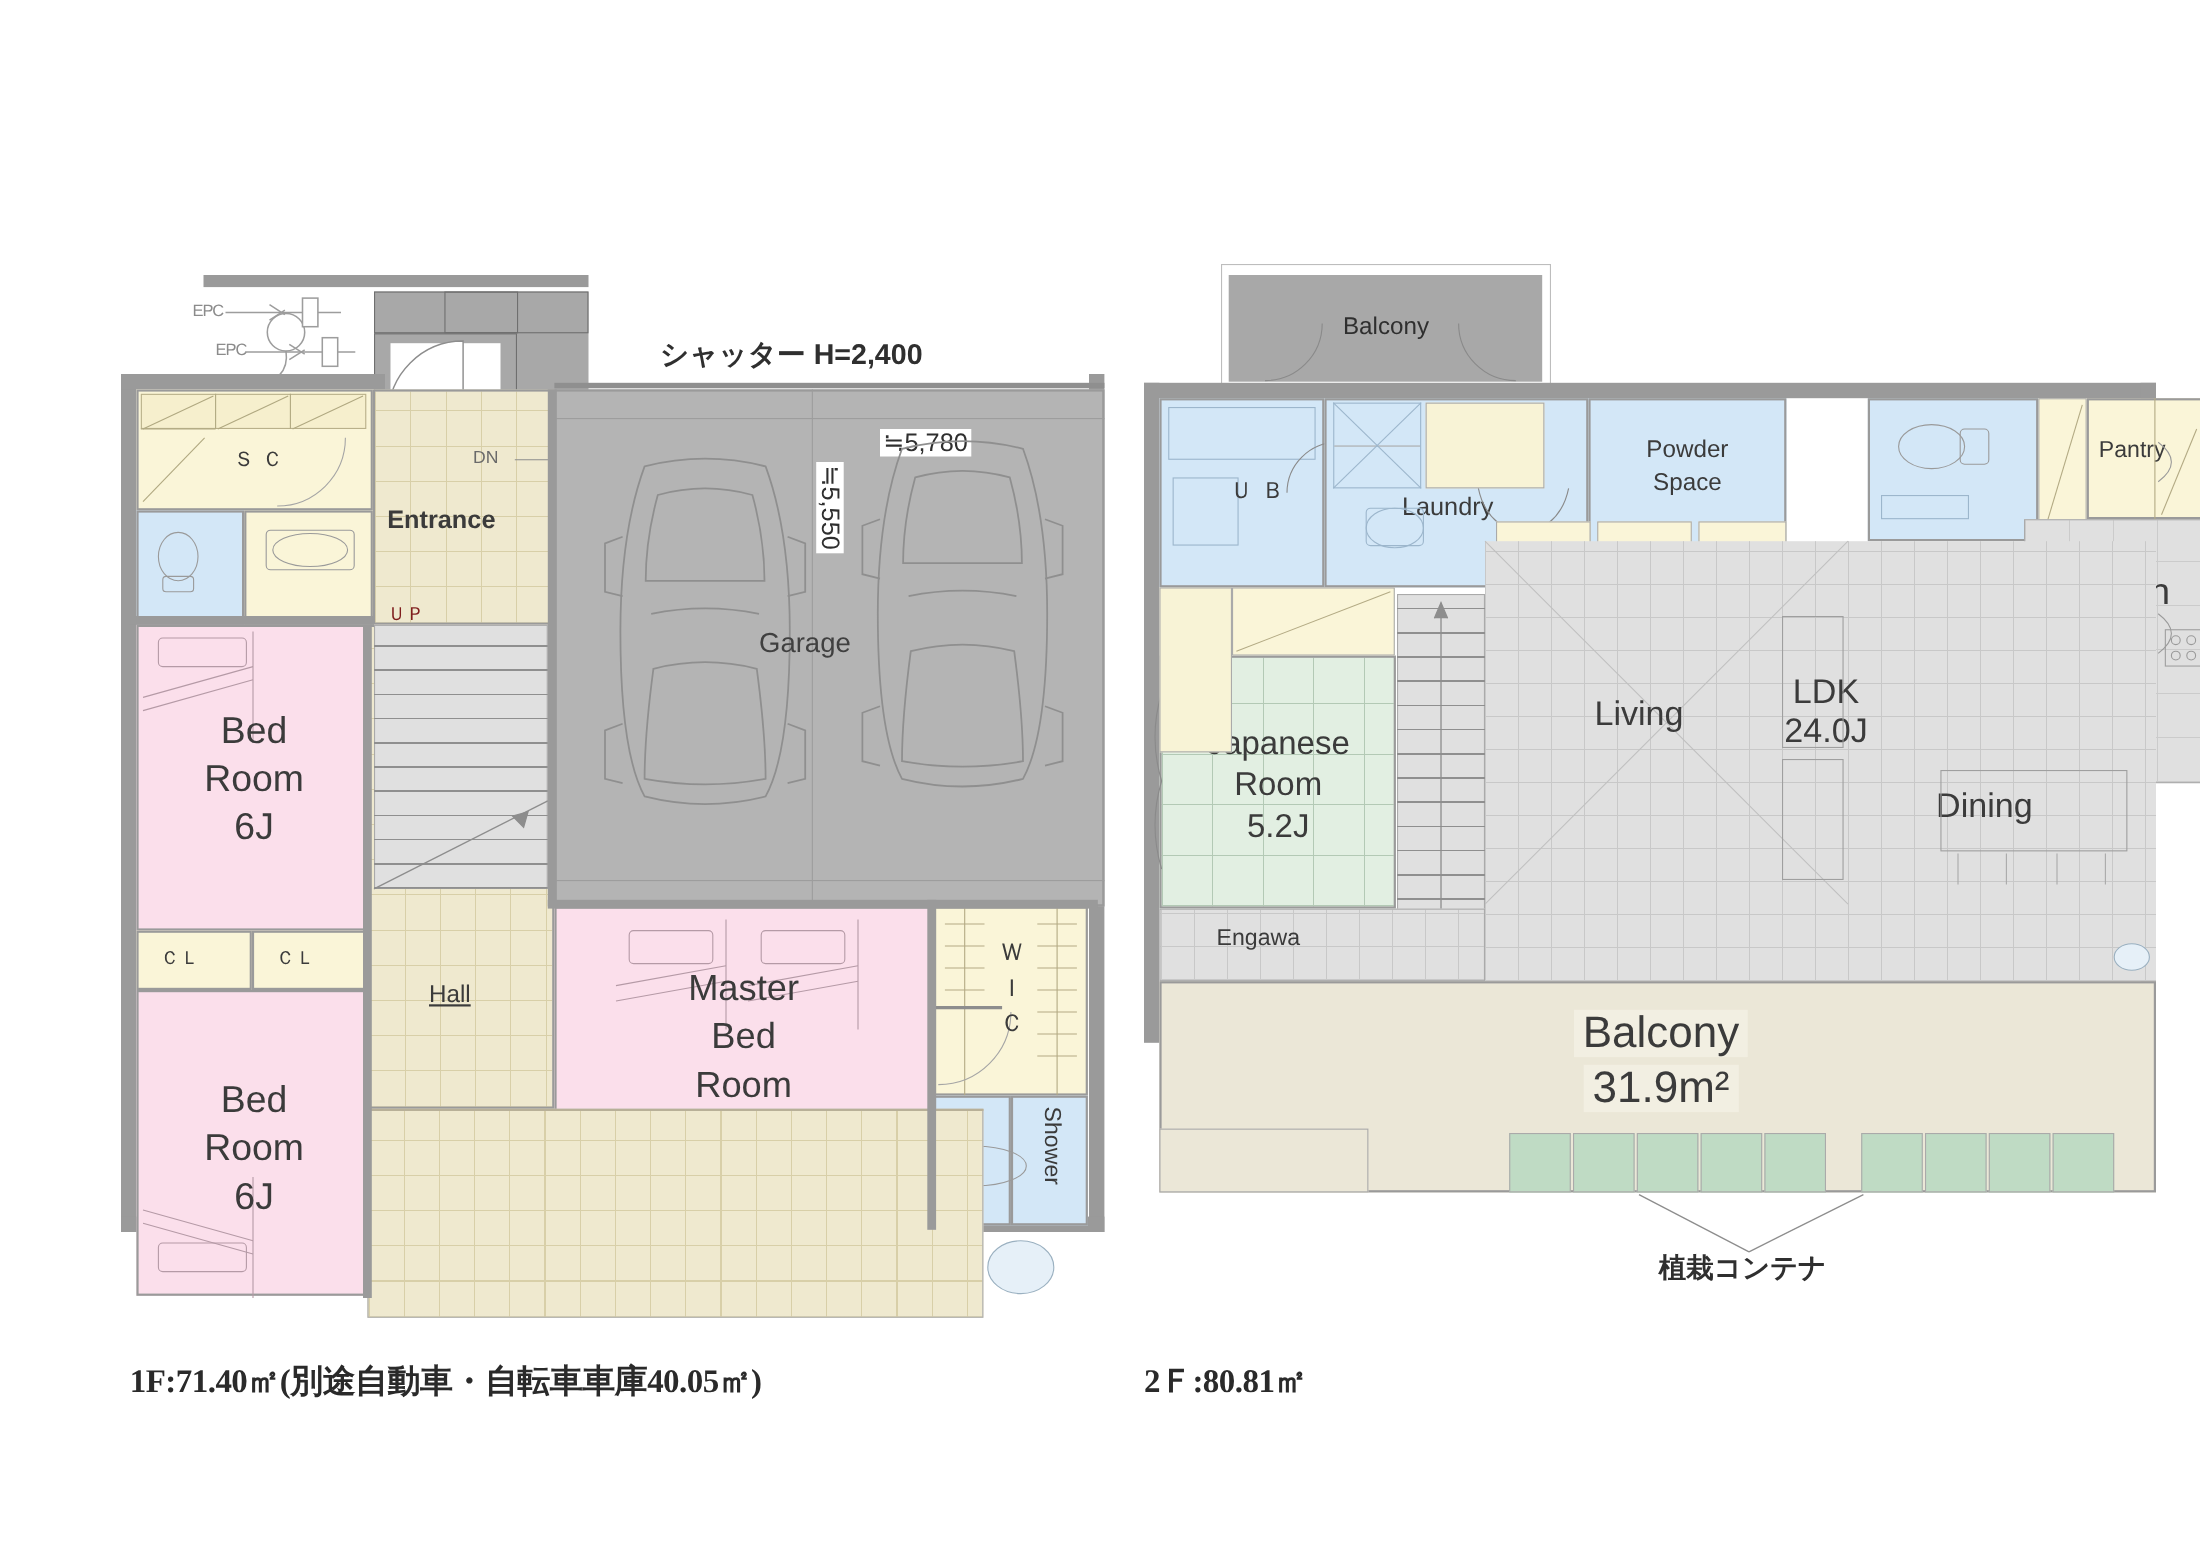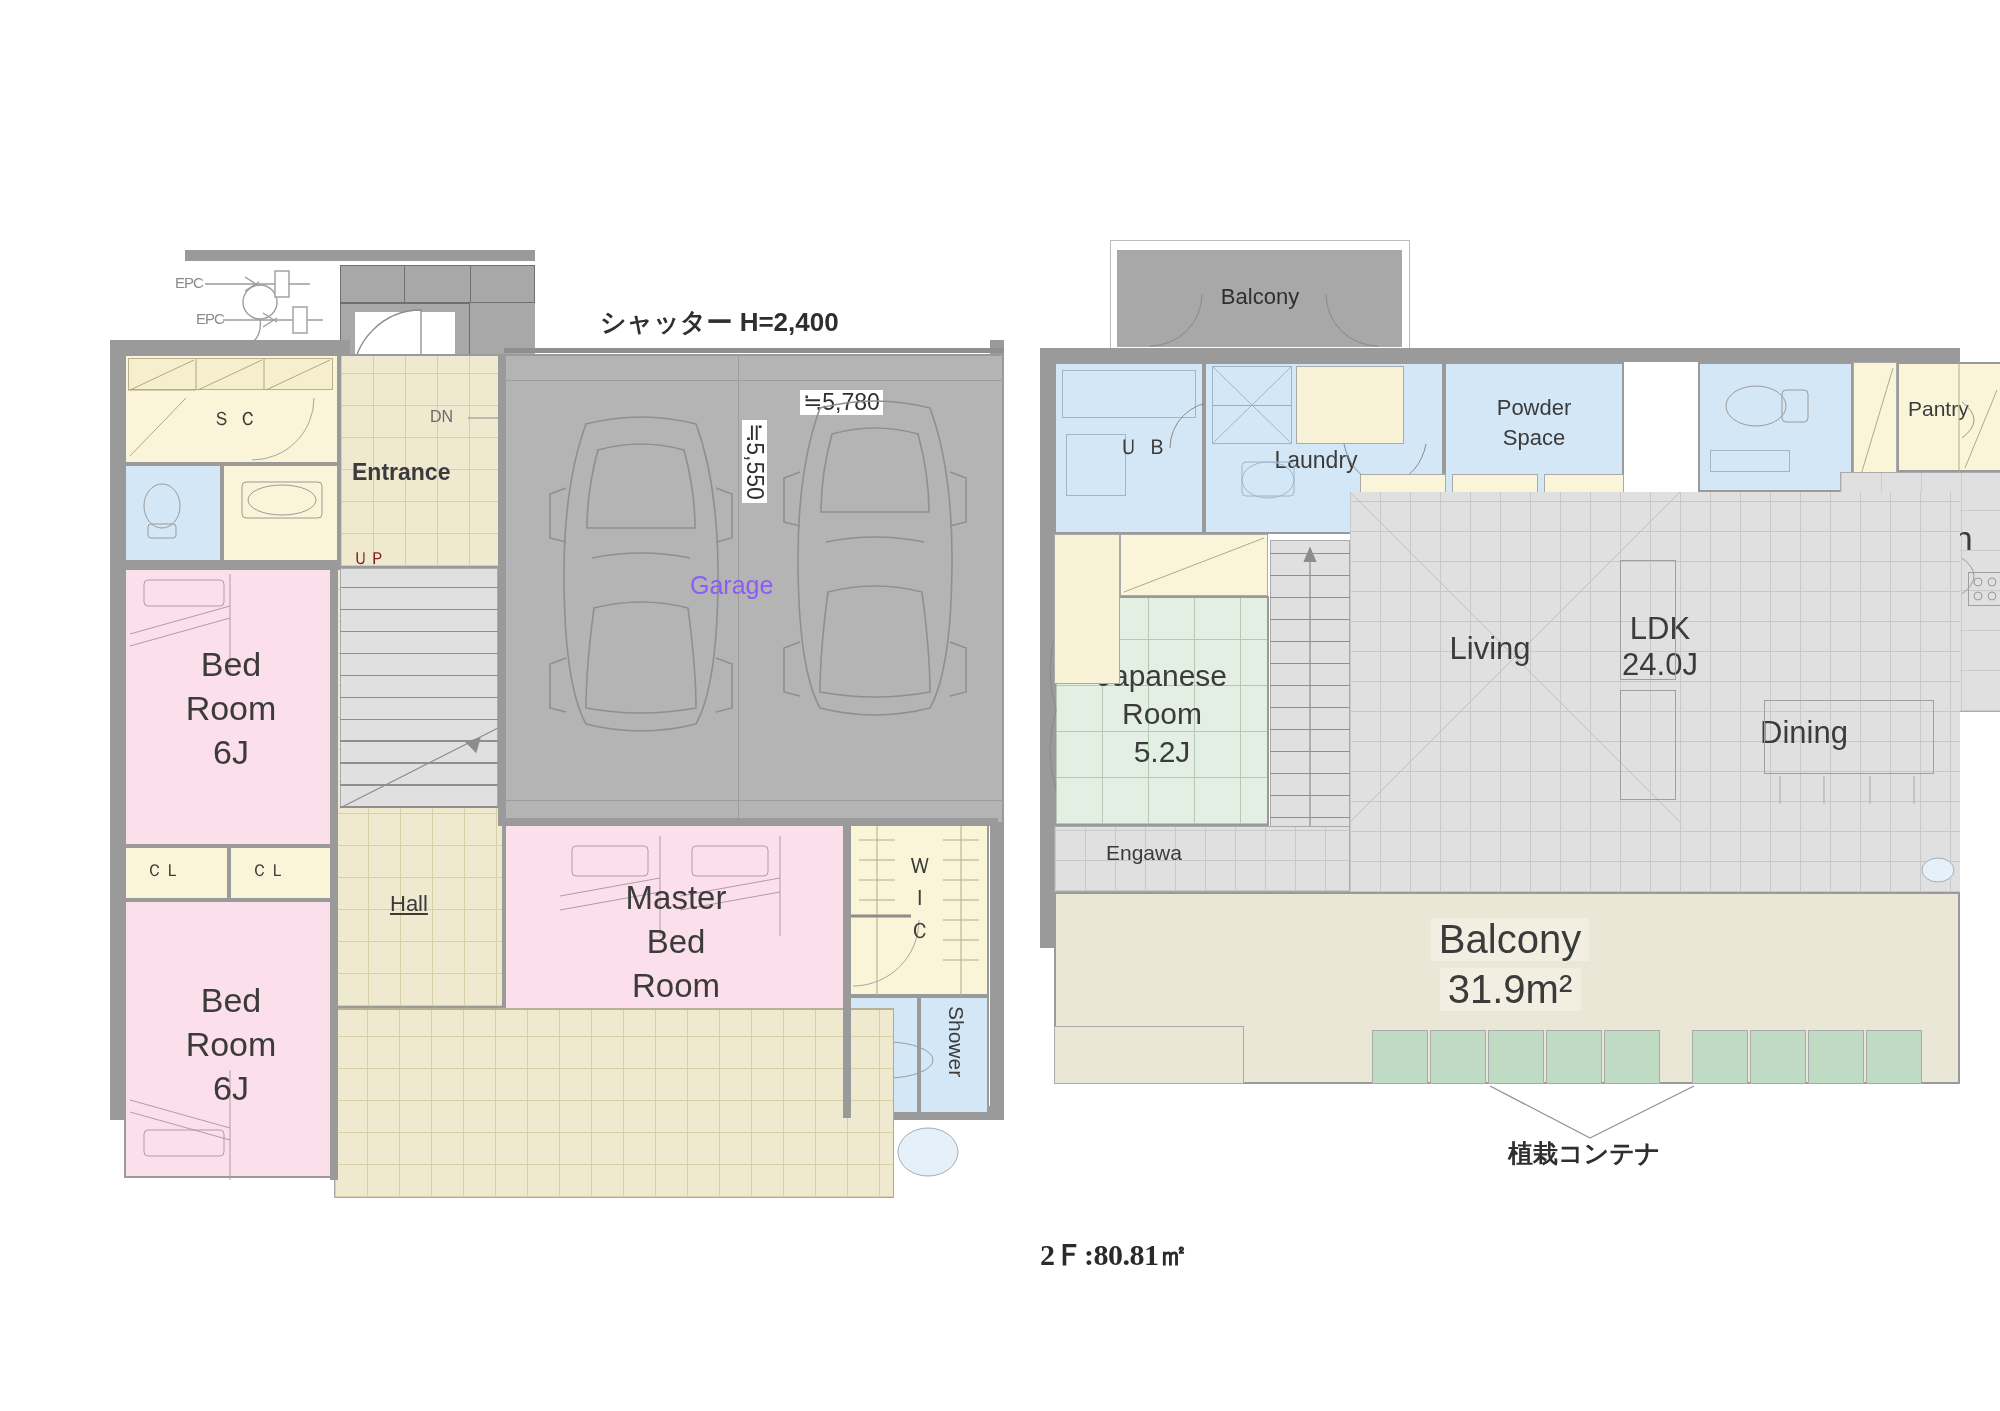--- a/index.html
+++ b/index.html
@@ -181,21 +181,21 @@
     <g fill="none" stroke="#8f8f8f" stroke-width="1.6">
       <path d="M40 16 q55 -14 110 0 q22 60 22 150 q0 110 -22 150 q-55 14 -110 0 q-22 -40 -22 -150 q0 -90 22 -150 Z"></path>
       <path d="M52 42 q43 -12 86 0 q11 40 11 78 l-108 0 q0 -38 11 -78 Z"></path>
       <path d="M48 200 q47 -12 94 0 q8 60 8 100 q-55 10 -110 0 q0 -40 8 -100 Z"></path>
       <path d="M46 150 q49 -10 98 0"></path>
       <path d="M20 80 l-16 6 l0 44 l16 4 M170 80 l16 6 l0 44 l-16 4"></path>
       <path d="M20 250 l-16 6 l0 44 l16 4 M170 250 l16 6 l0 44 l-16 4"></path>
     </g>
   </svg>
 
-  <div class="lbl" style="left:690px;top:572px;font-size:25px;color:#8b5cf6;background:rgba(180,180,180,0.0);">Garage</div>
+  <div class="lbl" style="left:690px;top:572px;font-size:25px;color:#404040;background:rgba(180,180,180,0.0);">Garage</div>
 
   <div class="rc f-pink bd" style="left:124px;top:568px;width:210px;height:278px;"></div>
   <svg width="200" height="100" style="left:130px;top:574px;">
     <g fill="none" stroke="#b59aa6" stroke-width="1">
       <rect x="14" y="6" width="80" height="26" rx="4"></rect>
       <line x1="0" y1="60" x2="100" y2="32"></line>
       <line x1="0" y1="72" x2="100" y2="44"></line>
       <line x1="100" y1="0" x2="100" y2="100"></line>
     </g>
   </svg>
@@ -288,20 +288,21 @@
   <svg width="70" height="70" style="left:894px;top:1118px;">
     <ellipse cx="34" cy="34" rx="30" ry="24" fill="#e6f0f8" stroke="#9ab0c0"></ellipse>
   </svg>
 
   <div class="wall" style="left:330px;top:568px;width:8px;height:612px;"></div>
   <div class="wall" style="left:498px;top:354px;width:8px;height:470px;"></div>
   <div class="wall" style="left:498px;top:818px;width:500px;height:8px;"></div>
   <div class="wall" style="left:118px;top:560px;width:222px;height:8px;"></div>
   <div class="wall" style="left:843px;top:818px;width:8px;height:300px;"></div>
 
+  <div class="cap" style="left:118px;top:1235px;font-size:30px;letter-spacing:-0.5px;">1F:71.40㎡(別途自動車・自転車車庫40.05㎡)</div>
 </div>
 
 <div class="plan" style="left:1020px;top:0px;width:980px;height:1141px;">
 
   <div class="rc f-white bd1" style="left:90px;top:240px;width:300px;height:110px;border-color:#bdbdbd;"></div>
   <div class="rc f-dgray" style="left:97px;top:250px;width:285px;height:97px;"></div>
   <div class="lbl c" style="left:240px;top:285px;font-size:22px;color:#2f2f2f;">Balcony</div>
   <svg width="290" height="60" style="left:100px;top:290px;">
     <path d="M30 56 A52 52 0 0 0 82 4" fill="none" stroke="#8a8a8a"></path>
     <path d="M258 56 A52 52 0 0 1 206 4" fill="none" stroke="#8a8a8a"></path>

